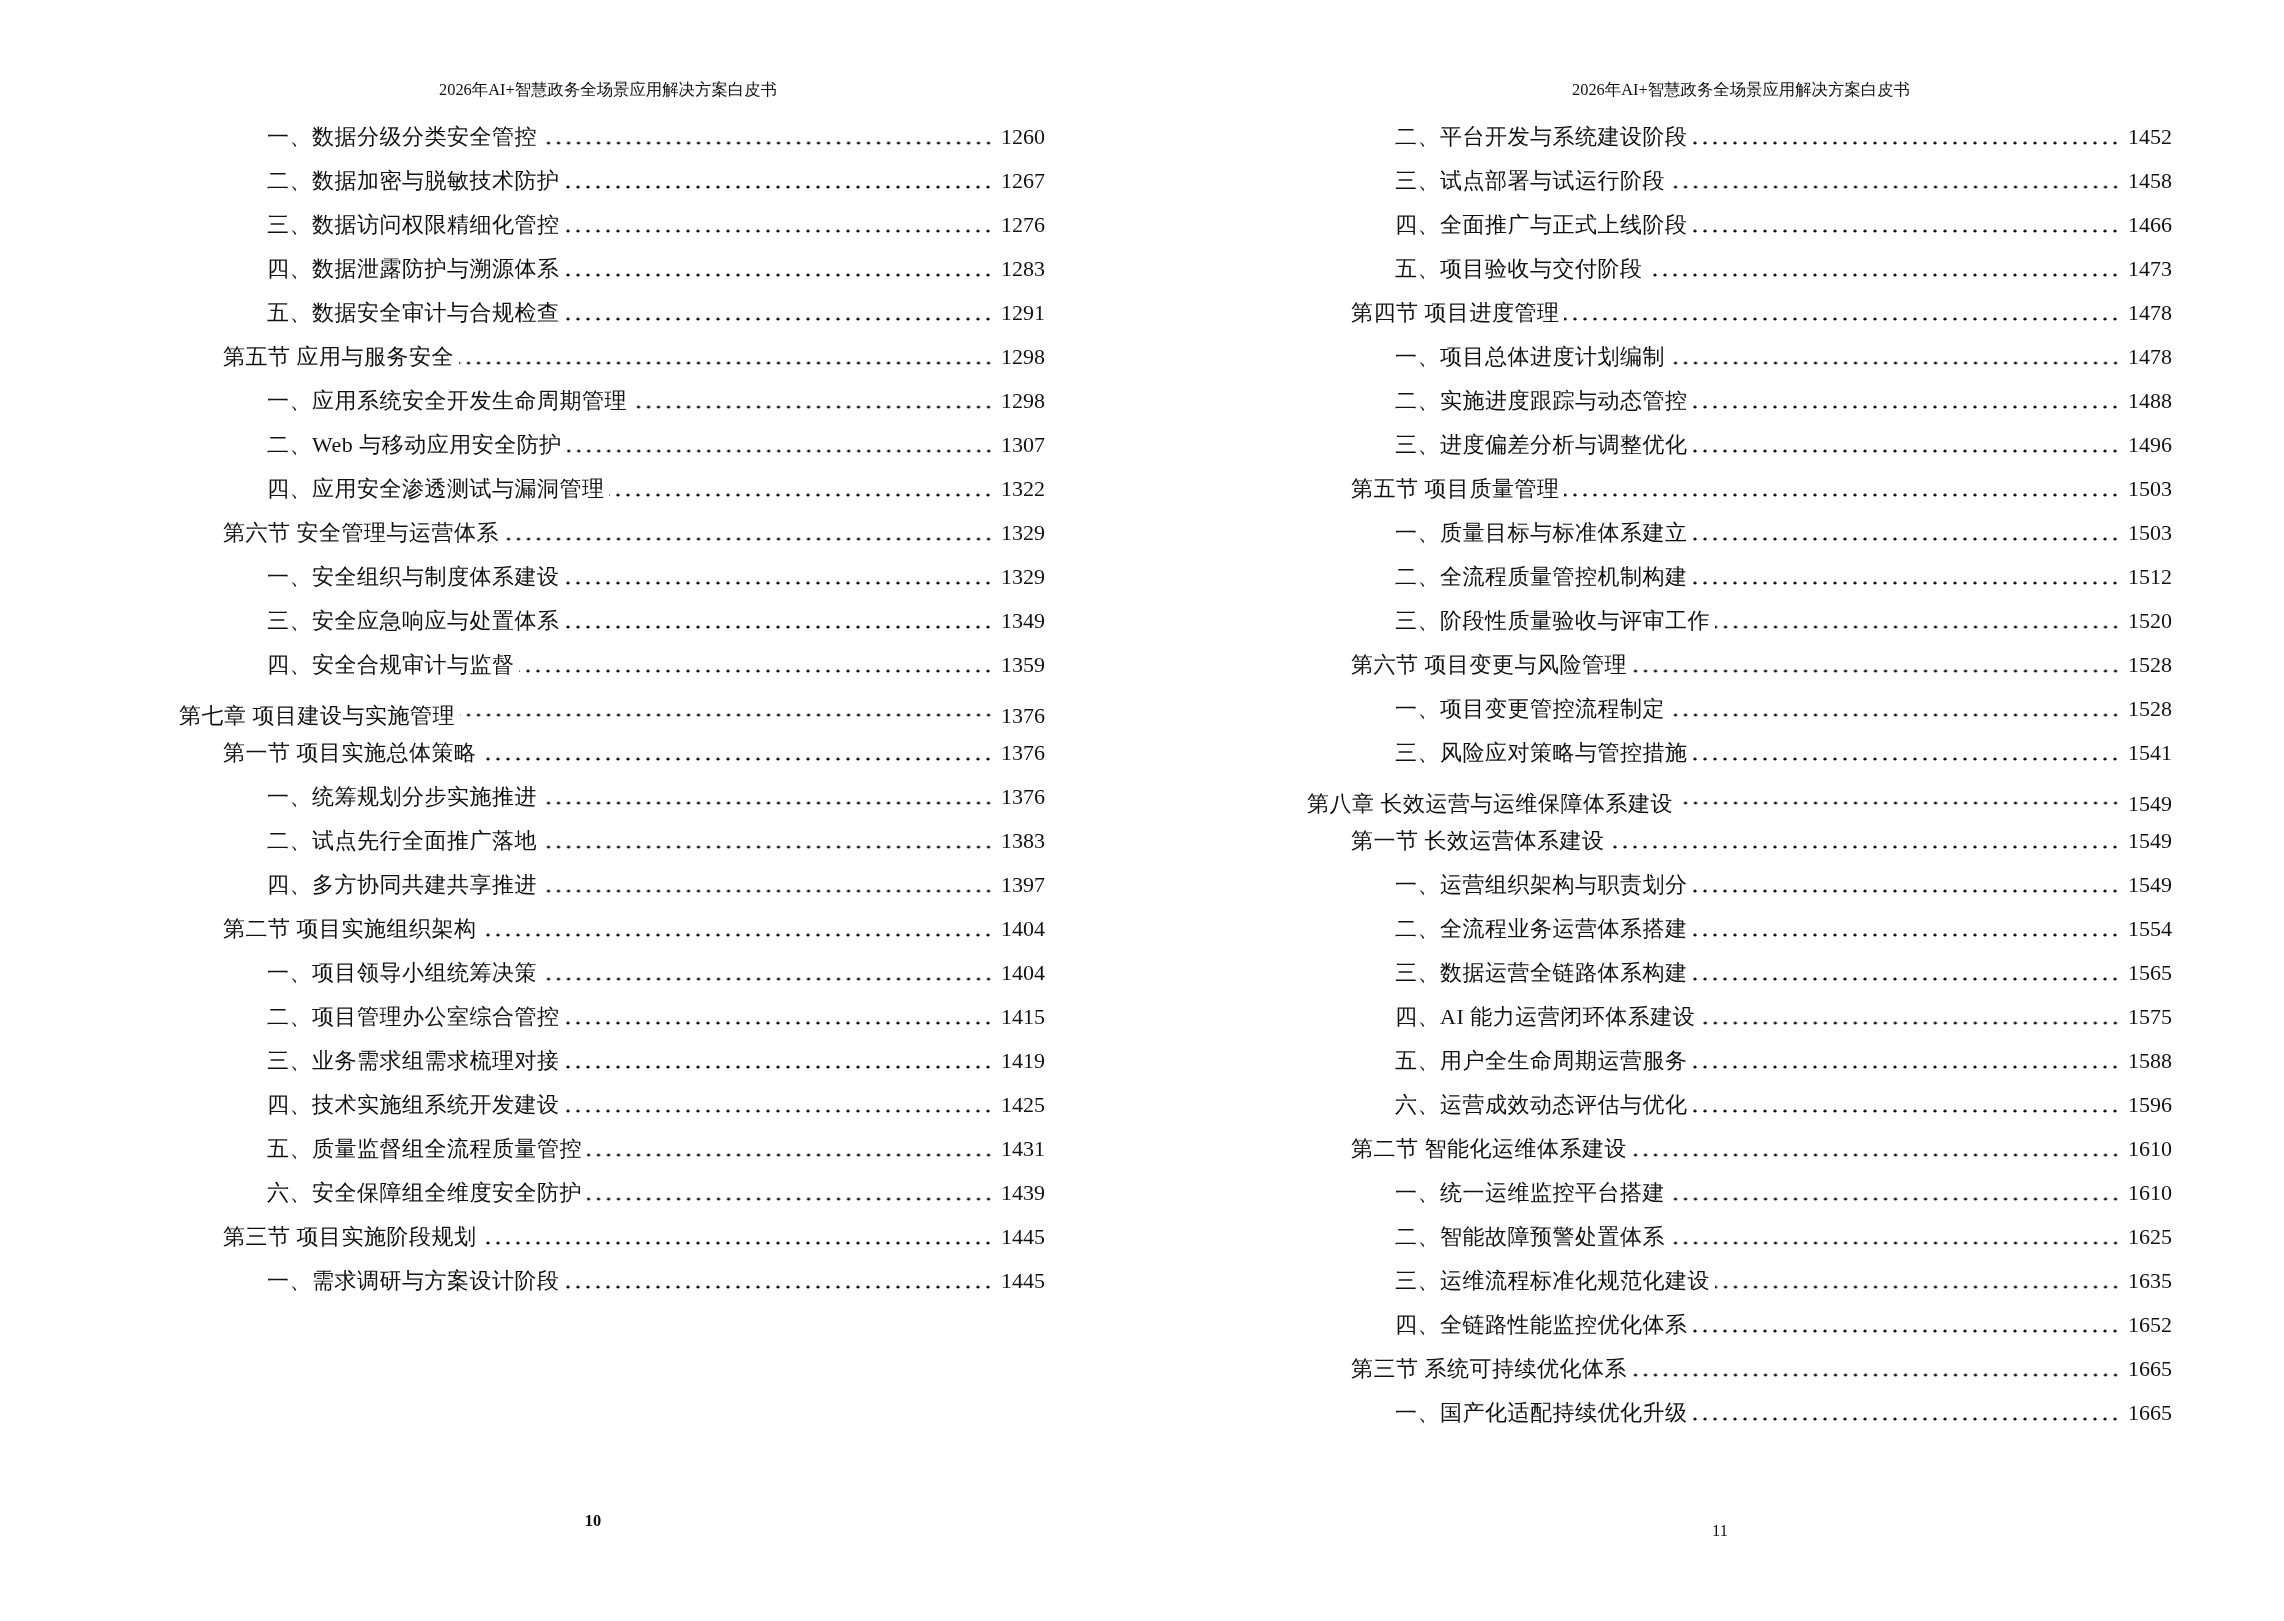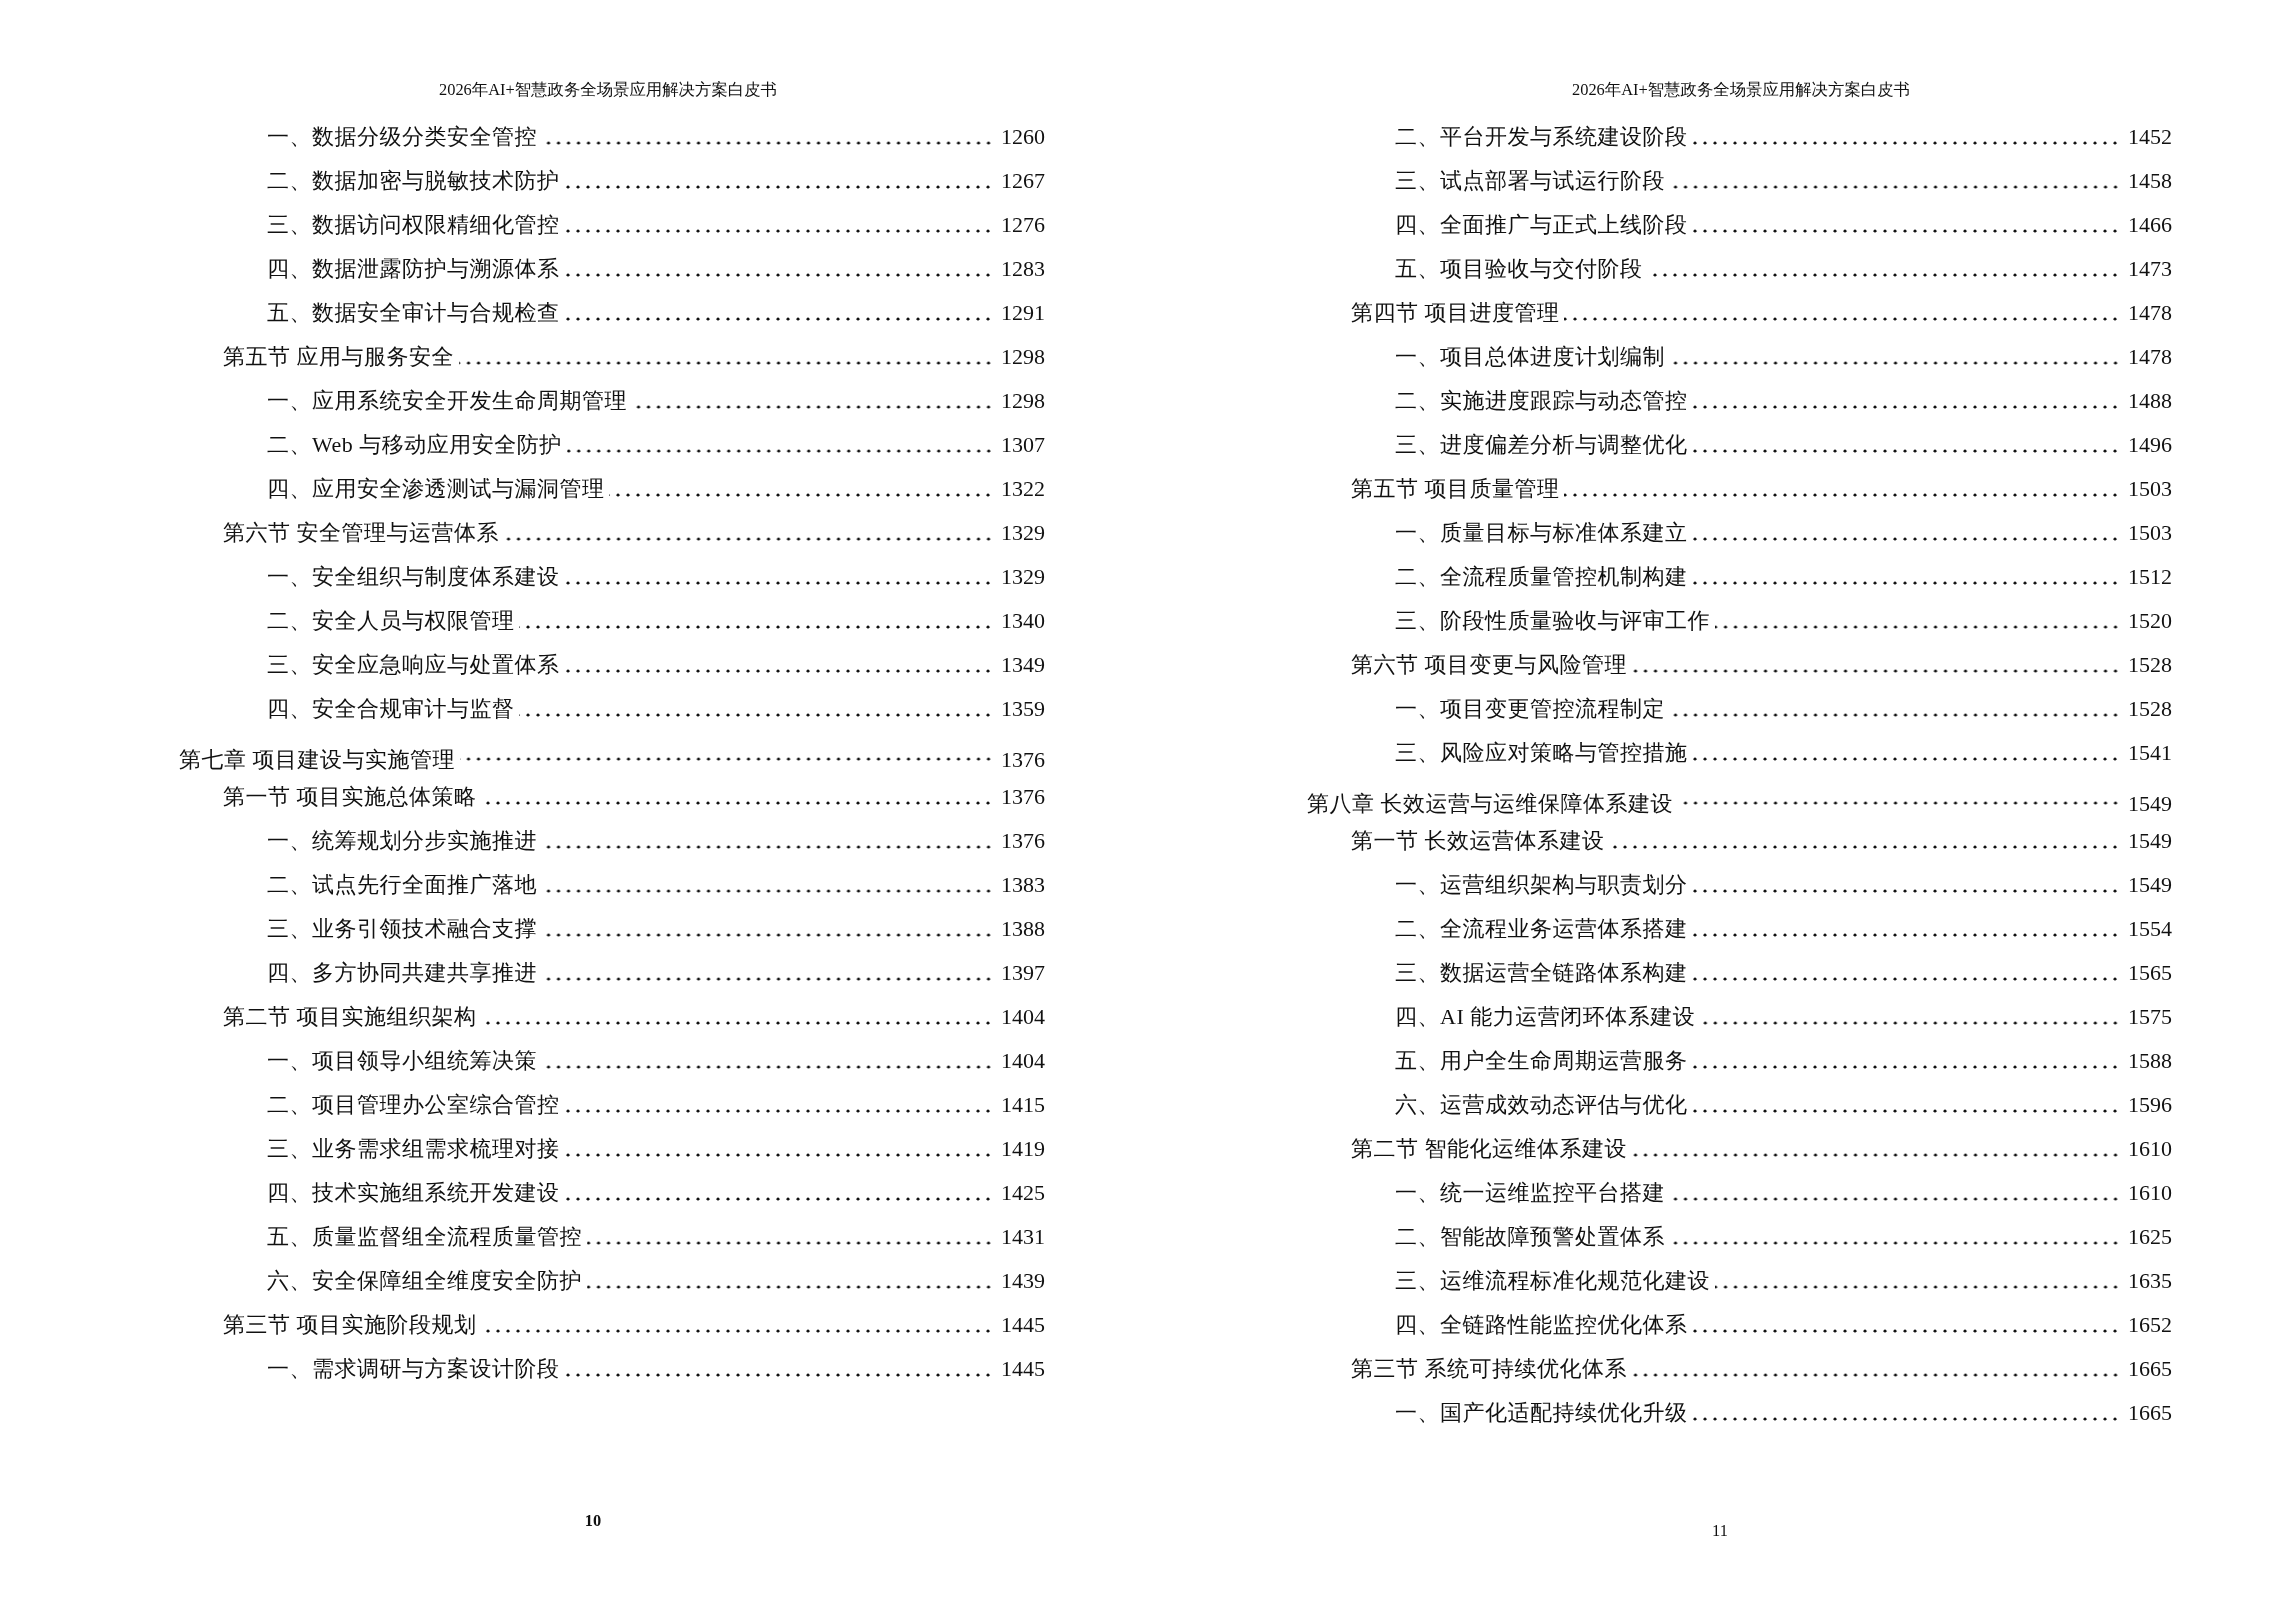--- a/index.html
+++ b/index.html
@@ -145,25 +145,20 @@
         <span class="toc-title">第六节 安全管理与运营体系</span>
         <span class="toc-leader"></span>
         <span class="toc-page">1329</span>
       </li>
       <li class="toc-row lvl2">
         <span class="toc-title">一、安全组织与制度体系建设</span>
         <span class="toc-leader"></span>
         <span class="toc-page">1329</span>
       </li>
       <li class="toc-row lvl2">
-        <span class="toc-title">二、安全人员与权限管理</span>
-        <span class="toc-leader"></span>
-        <span class="toc-page">1340</span>
-      </li>
-      <li class="toc-row lvl2">
         <span class="toc-title">三、安全应急响应与处置体系</span>
         <span class="toc-leader"></span>
         <span class="toc-page">1349</span>
       </li>
       <li class="toc-row lvl2">
         <span class="toc-title">四、安全合规审计与监督</span>
         <span class="toc-leader"></span>
         <span class="toc-page">1359</span>
       </li>
       <li class="toc-row lvl0">
@@ -178,25 +173,20 @@
       </li>
       <li class="toc-row lvl2">
         <span class="toc-title">一、统筹规划分步实施推进</span>
         <span class="toc-leader"></span>
         <span class="toc-page">1376</span>
       </li>
       <li class="toc-row lvl2">
         <span class="toc-title">二、试点先行全面推广落地</span>
         <span class="toc-leader"></span>
         <span class="toc-page">1383</span>
-      </li>
-      <li class="toc-row lvl2">
-        <span class="toc-title">三、业务引领技术融合支撑</span>
-        <span class="toc-leader"></span>
-        <span class="toc-page">1388</span>
       </li>
       <li class="toc-row lvl2">
         <span class="toc-title">四、多方协同共建共享推进</span>
         <span class="toc-leader"></span>
         <span class="toc-page">1397</span>
       </li>
       <li class="toc-row lvl1">
         <span class="toc-title">第二节 项目实施组织架构</span>
         <span class="toc-leader"></span>
         <span class="toc-page">1404</span>

